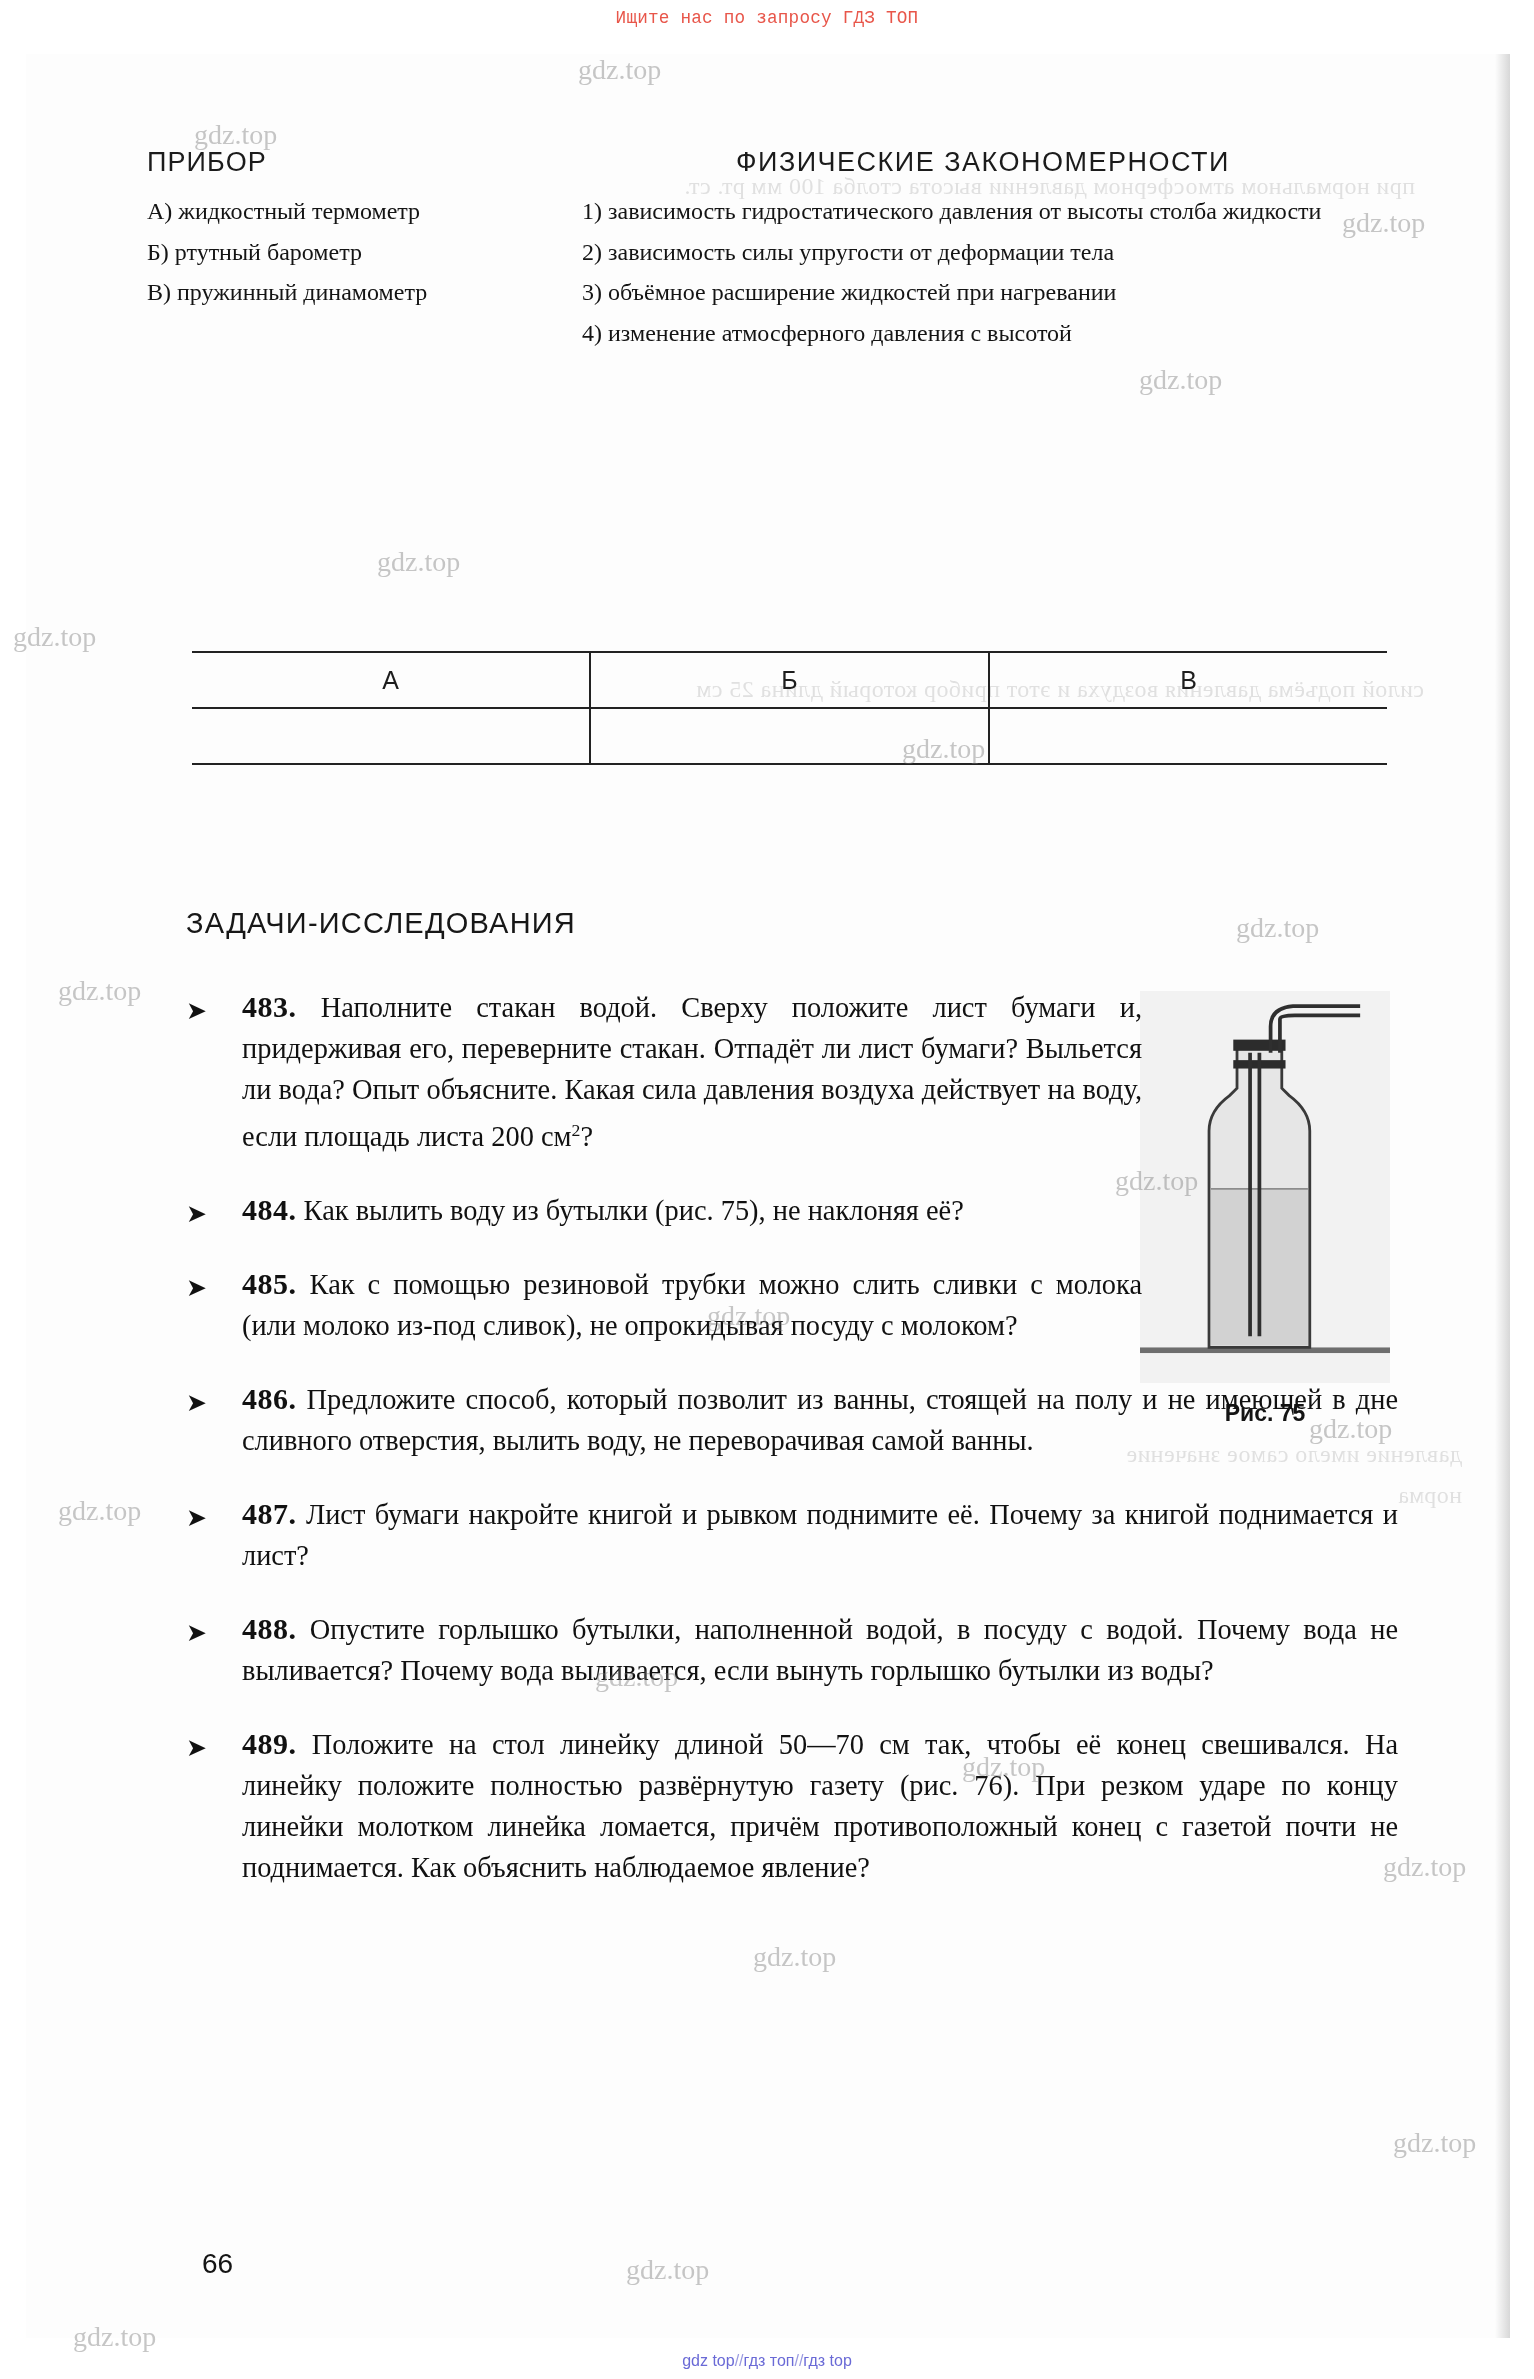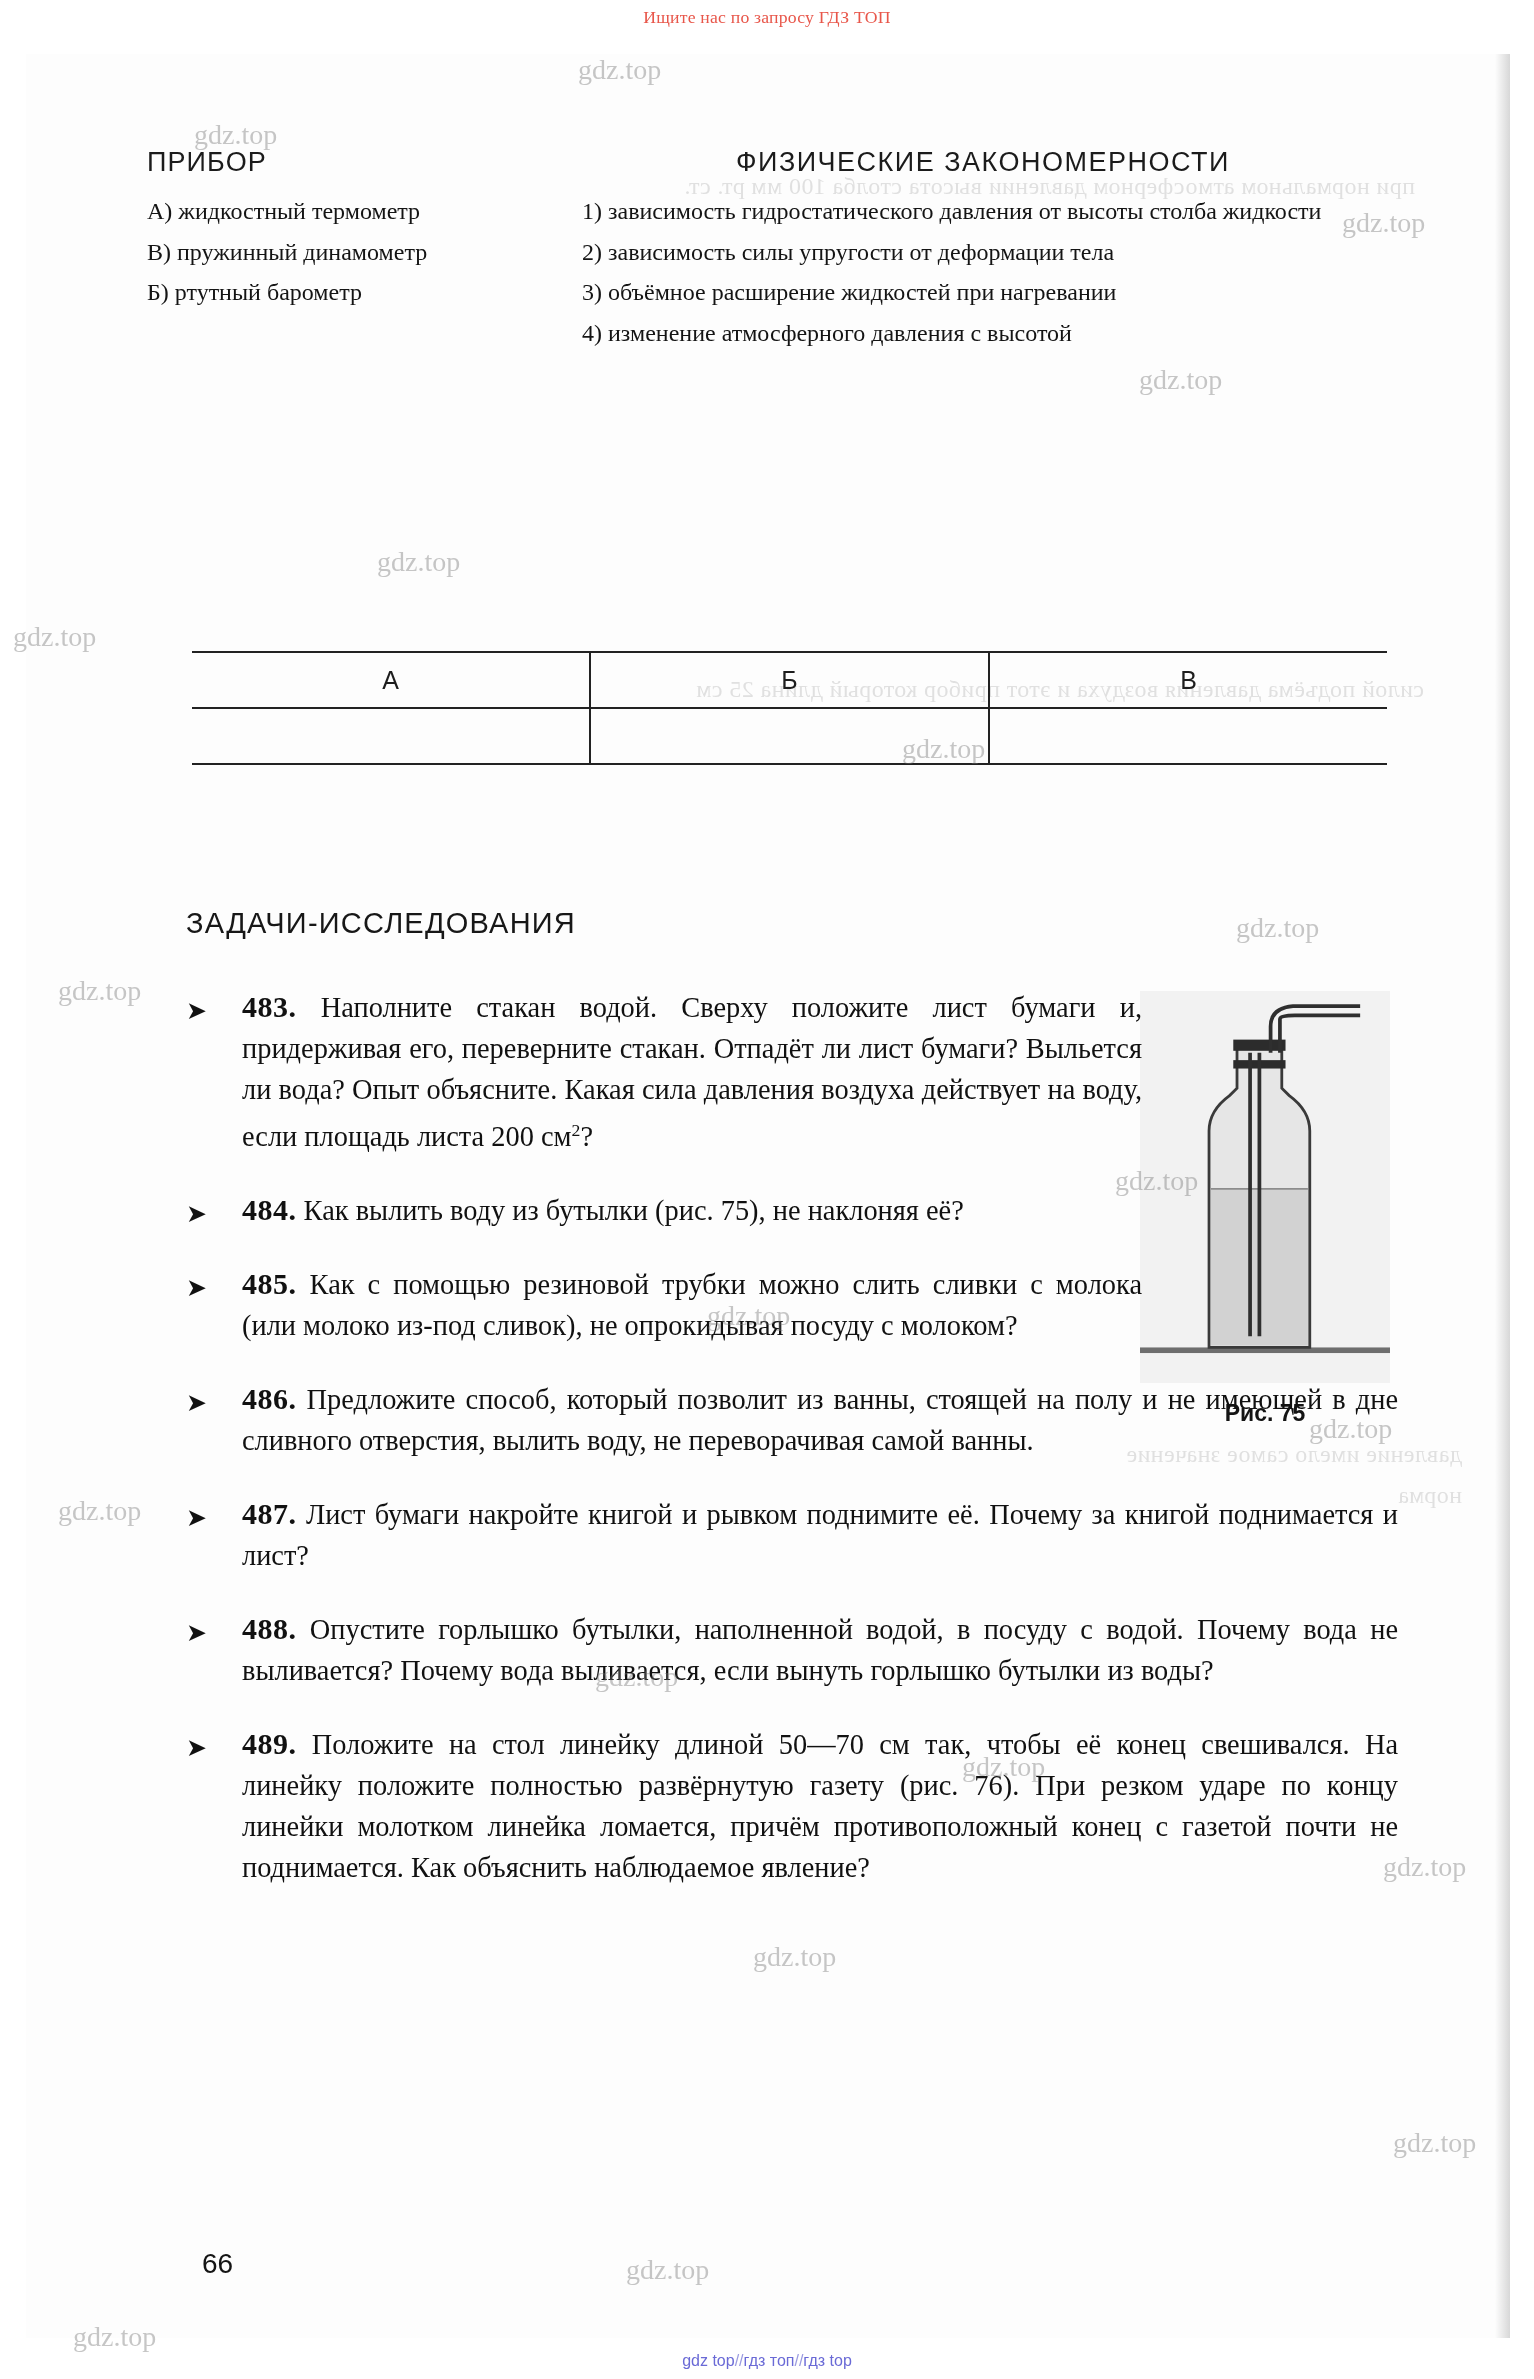--- a/index.html
+++ b/index.html
@@ -13,21 +13,21 @@
   }
 
   
   .top-banner {
     position: absolute;
     top: 0; left: 0; right: 0;
     height: 35px;
     display: flex;
     align-items: center;
     justify-content: center;
-    font-family: Liberation Serif, serif;
+    font-family: Liberation Mono, monospace;
     font-size: 17.7px;
     color: #e8564a;
     letter-spacing: 0.2px;
   }
 
   
   .page-sheet {
     position: absolute;
     top: 54px;
     left: 26px;
@@ -228,22 +228,22 @@
   <div class="edge-right"></div>
 
   <div class="bleed b1">при нормальном атмосферном давлении высота столба 100 мм рт. ст.</div>
   <div class="bleed b2">силой подъёма давления воздуха и этот прибор который длина 25 см</div>
   <div class="bleed b3">давление имело самое значение норма</div>
 
   <div class="cols">
     <div class="col-left">
       <div class="col-title">ПРИБОР</div>
       <div class="item">А) жидкостный термометр</div>
+      <div class="item">Б) ртутный барометр</div>
       <div class="item">В) пружинный динамометр</div>
-      <div class="item">Б) ртутный барометр</div>
     </div>
     <div class="col-right">
       <div class="col-title right">ФИЗИЧЕСКИЕ  ЗАКОНОМЕРНОСТИ</div>
       <div class="item">1) зависимость гидростатического давления от высоты столба жидкости</div>
       <div class="item">2) зависимость силы упругости от деформации тела</div>
       <div class="item">3) объёмное расширение жидкостей при нагревании</div>
       <div class="item">4) изменение атмосферного давления с высотой</div>
     </div>
   </div>
 

